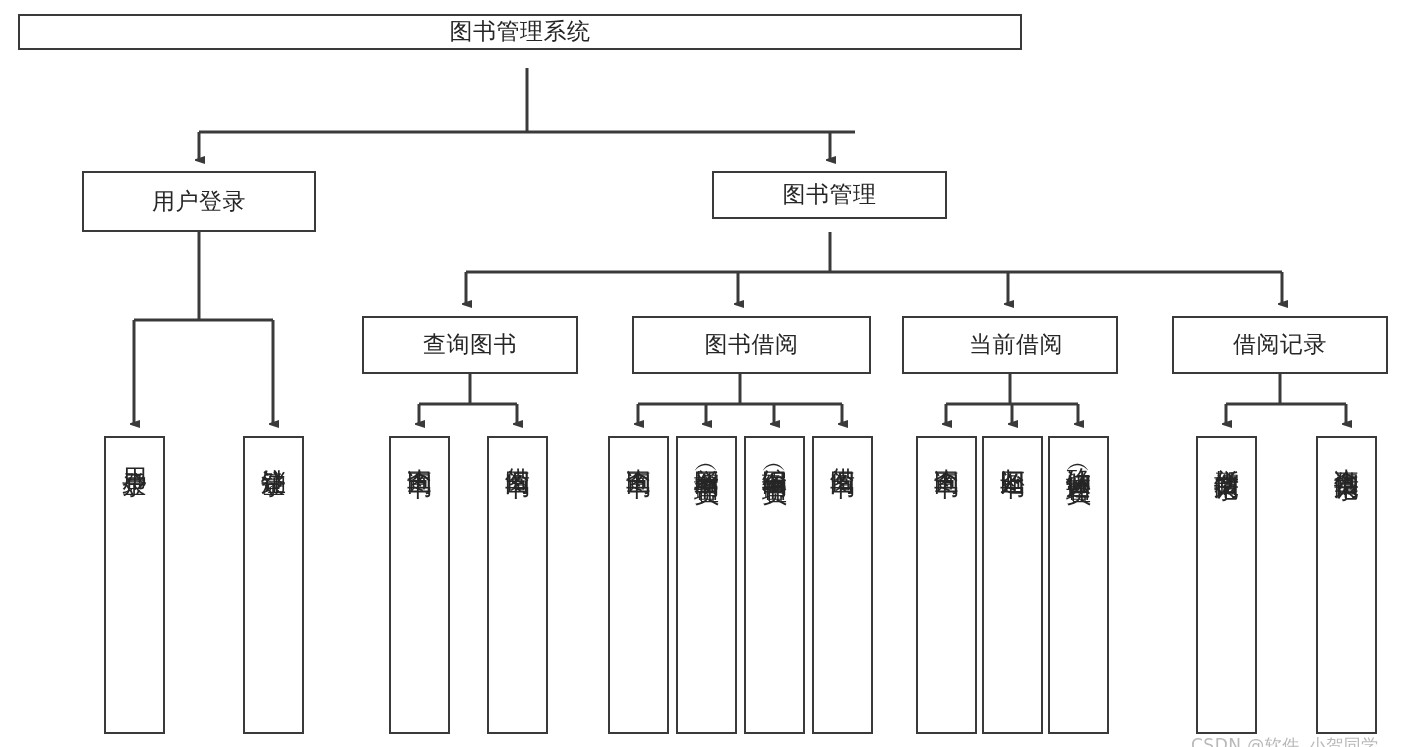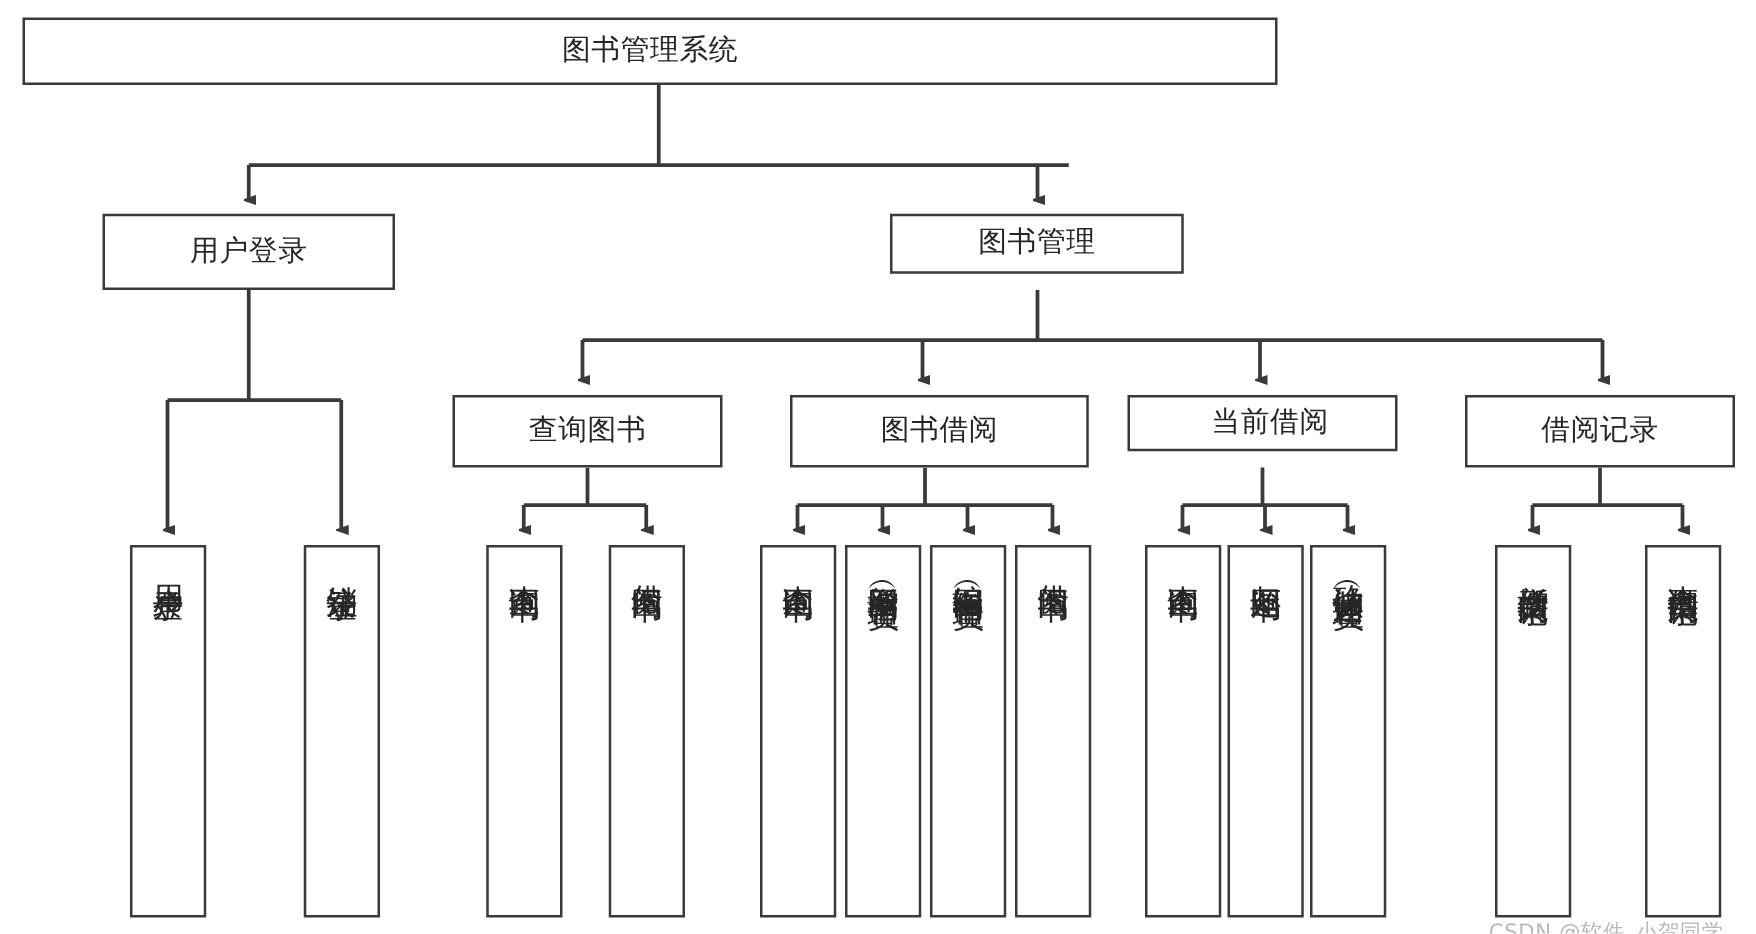--- a/index.html
+++ b/index.html
@@ -120,38 +120,38 @@
       <path d="M1012,404 L1012,424" marker-end="url(#arrow)"></path>
       <path d="M1078,404 L1078,424" marker-end="url(#arrow)"></path>
 
       <path d="M1280,374 L1280,404"></path>
       <path d="M1226,404 L1346,404"></path>
       <path d="M1226,404 L1226,424" marker-end="url(#arrow)"></path>
       <path d="M1346,404 L1346,424" marker-end="url(#arrow)"></path>
     </g>
   </svg>
 
-  <div class="node horiz root" style="left:18px; top:14px; width:1004px; height:54px;">
+  <div class="node horiz root" style="left:18px; top:14px; width:1004px; height:36px;">
     <span class="label">图书管理系统</span>
   </div>
 
   <div class="node horiz" style="left:82px; top:171px; width:234px; height:61px;">
     <span class="label">用户登录</span>
   </div>
   <div class="node horiz" style="left:712px; top:171px; width:235px; height:48px;">
     <span class="label">图书管理</span>
   </div>
 
   <div class="node horiz" style="left:362px; top:316px; width:216px; height:58px;">
     <span class="label">查询图书</span>
   </div>
   <div class="node horiz" style="left:632px; top:316px; width:239px; height:58px;justify-content:center;">
     <span class="label">图书借阅</span>
   </div>
-  <div class="node horiz" style="left:902px; top:316px; width:216px; height:45px;padding-left:12px;">
+  <div class="node horiz" style="left:902px; top:316px; width:216px; height:58px;padding-left:12px;">
     <span class="label">当前借阅</span>
   </div>
   <div class="node horiz" style="left:1172px; top:316px; width:216px; height:58px;">
     <span class="label">借阅记录</span>
   </div>
 
   <div class="node vert" style="left:104px; top:436px; width:61px; height:298px;">
     <span class="label">用户登录</span>
   </div>
   <div class="node vert" style="left:243px; top:436px; width:61px; height:298px;">

